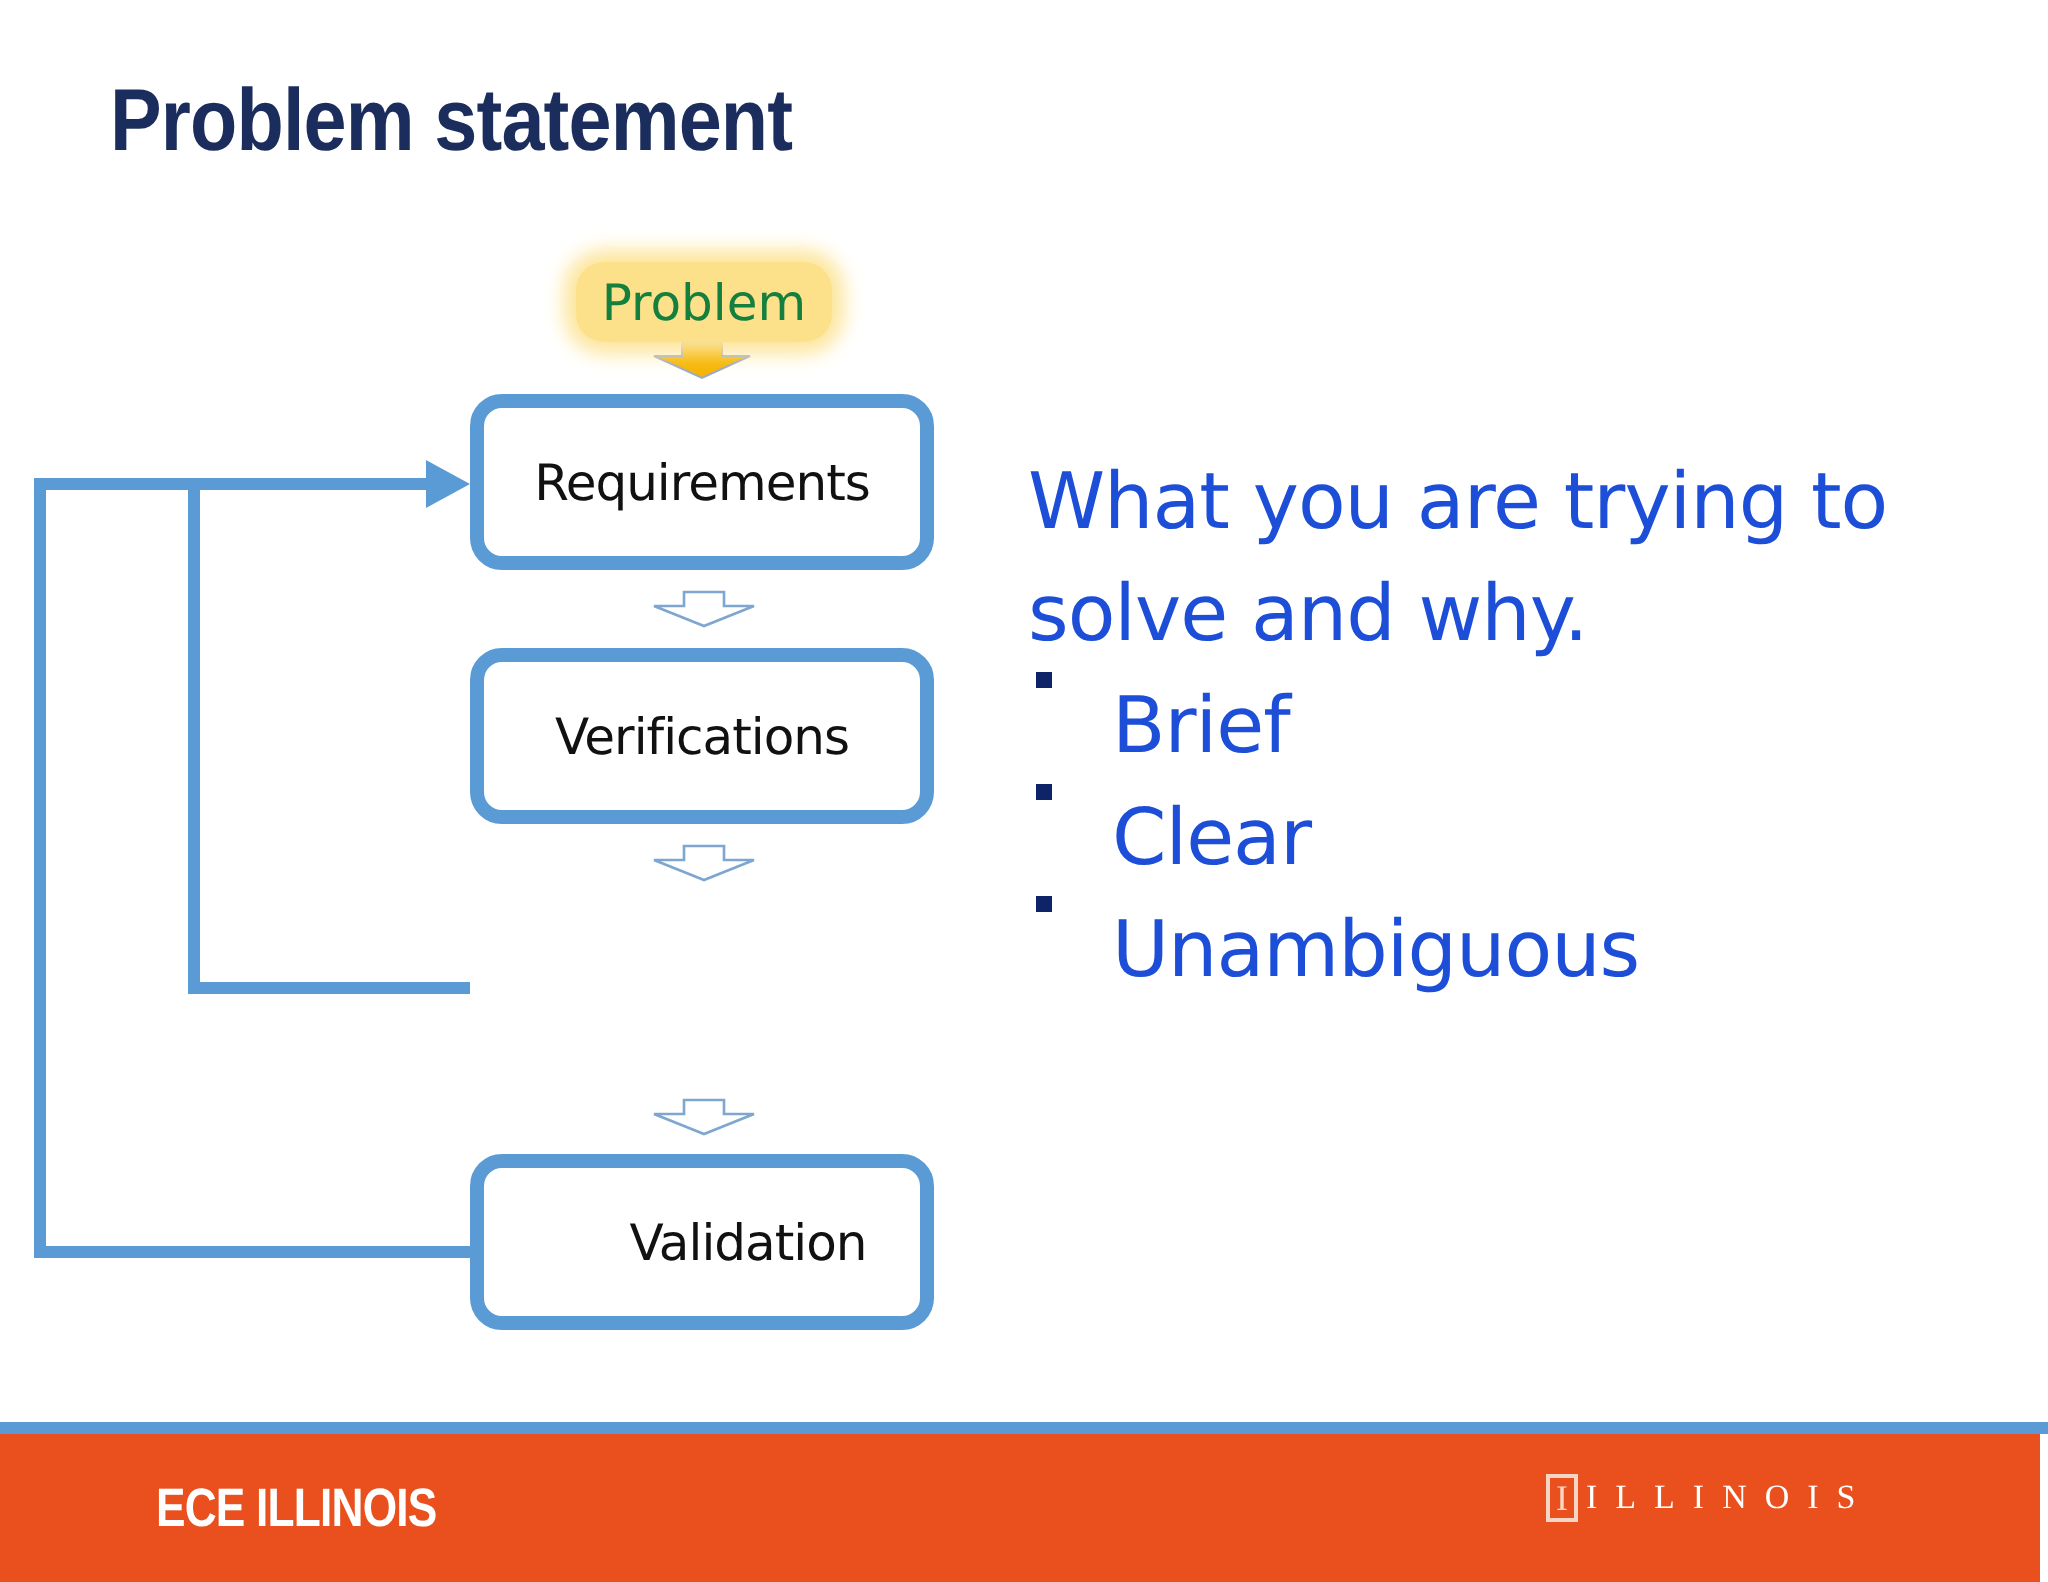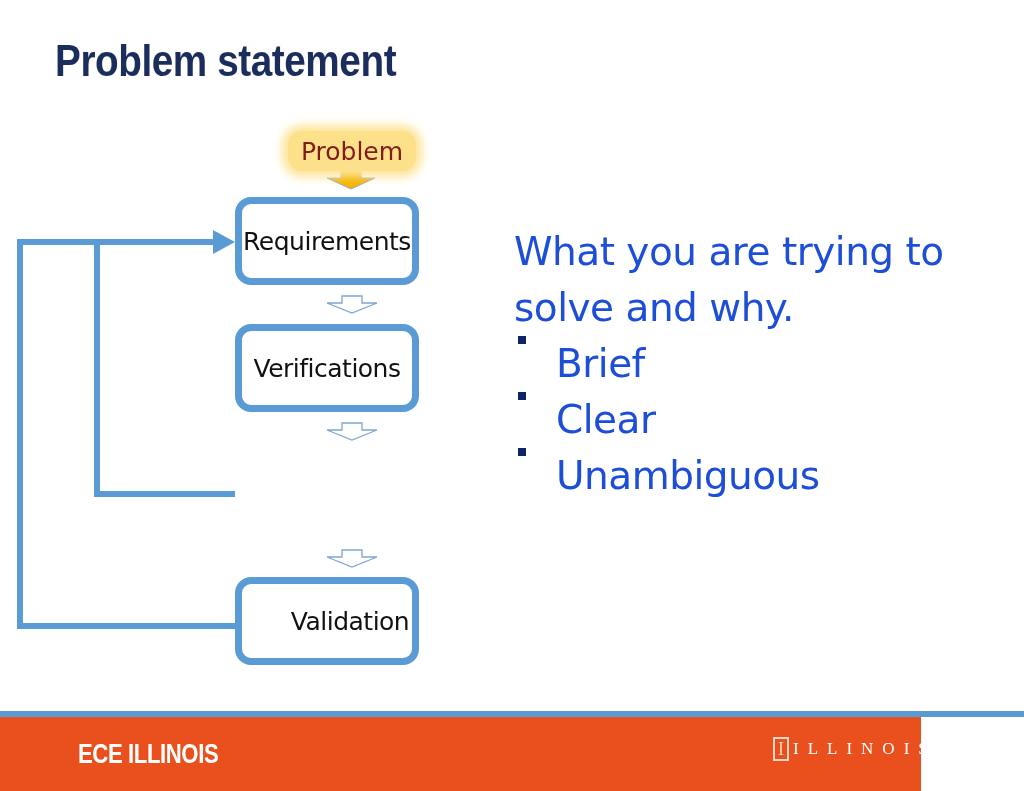--- a/index.html
+++ b/index.html
@@ -1,27 +1,27 @@
 <!DOCTYPE html>
 <html><head>
 <meta charset="utf-8">
 <style>
   html, body { margin: 0; padding: 0; }
   body { width: 1024px; height: 791px; position: relative; background: #ffffff; overflow: hidden; font-family: "Liberation Sans", sans-serif; }
   .title { position: absolute; left: 55px; top: 36px; font-family: "Liberation Sans", sans-serif; font-weight: bold; font-size: 44px; color: #1b2d5c; letter-spacing: -0.5px; transform: scaleX(0.88); transform-origin: left top; white-space: nowrap; }
   .diagram { position: absolute; left: 0; top: 0; width: 520px; height: 700px; }
-  .problem-label { position: absolute; left: 288px; top: 131px; width: 128px; height: 40px; border-radius: 14px; background: #fde08a; box-shadow: 0 0 10px 6px #fde59a; display: flex; align-items: center; justify-content: center; font-family: "DejaVu Sans", sans-serif; font-size: 25px; color: #7f1d1d; }
-  .box { position: absolute; left: 235px; width: 184px; height: 88px; border: 7px solid #5b9bd5; border-radius: 16px; background: #fff; box-sizing: border-box; display: flex; align-items: center; justify-content: center; font-family: "DejaVu Sans", sans-serif; font-size: 25px; color: #111; letter-spacing: -0.5px; }
+  .problem-label { position: absolute; left: 288px; top: 131px; width: 128px; height: 40px; border-radius: 14px; background: #fde08a; box-shadow: 0 0 10px 6px #fde59a; display: flex; align-items: center; justify-content: center; font-family: "DejaVu Sans", sans-serif; font-size: 25px; color: #15803d; }
+  .box { position: absolute; left: 235px; width: 232px; height: 88px; border: 7px solid #5b9bd5; border-radius: 16px; background: #fff; box-sizing: border-box; display: flex; align-items: center; justify-content: center; font-family: "DejaVu Sans", sans-serif; font-size: 25px; color: #111; letter-spacing: -0.5px; }
   svg.lines { position: absolute; left: 0; top: 0; }
   .body-text { position: absolute; left: 514px; top: 224px; font-family: "DejaVu Sans", sans-serif; font-size: 39px; line-height: 56px; color: #1d4ed8; letter-spacing: -0.5px; }
   .body-text .line { white-space: nowrap; }
   .bullet { display: flex; align-items: flex-start; }
   .bullet-mark { width: 8px; height: 8px; background: #0e2467; margin-left: 4px; margin-right: 30px; }
   .footer-stripe { position: absolute; left: 0; top: 711px; width: 1024px; height: 6px; background: #5b9bd5; }
-  .footer { position: absolute; left: 0; top: 717px; width: 921px; height: 74px; background: #e9501e; }
+  .footer { position: absolute; left: 0; top: 717px; width: 1020px; height: 74px; background: #e9501e; }
   .footer-left { position: absolute; left: 78px; top: 22px; font-family: "Liberation Sans", sans-serif; font-weight: bold; font-size: 27px; color: #fff; transform: scaleX(0.82); transform-origin: left top; letter-spacing: -0.5px; }
   .footer-right { position: absolute; left: 773px; top: 20px; display: flex; align-items: center; }
   .i-mark { width: 16px; height: 24px; border: 2px solid #f6d5c4; box-sizing: border-box; display: flex; align-items: center; justify-content: center; font-family: "Liberation Serif", serif; font-size: 18px; color: #f6d5c4; margin-right: 4px; }
   .ill-text { font-family: "Liberation Serif", serif; font-size: 17px; color: #ffffff; letter-spacing: 9px; }
 </style>
 </head>
 <body>
 
 <div class="title">Problem statement</div>
 

